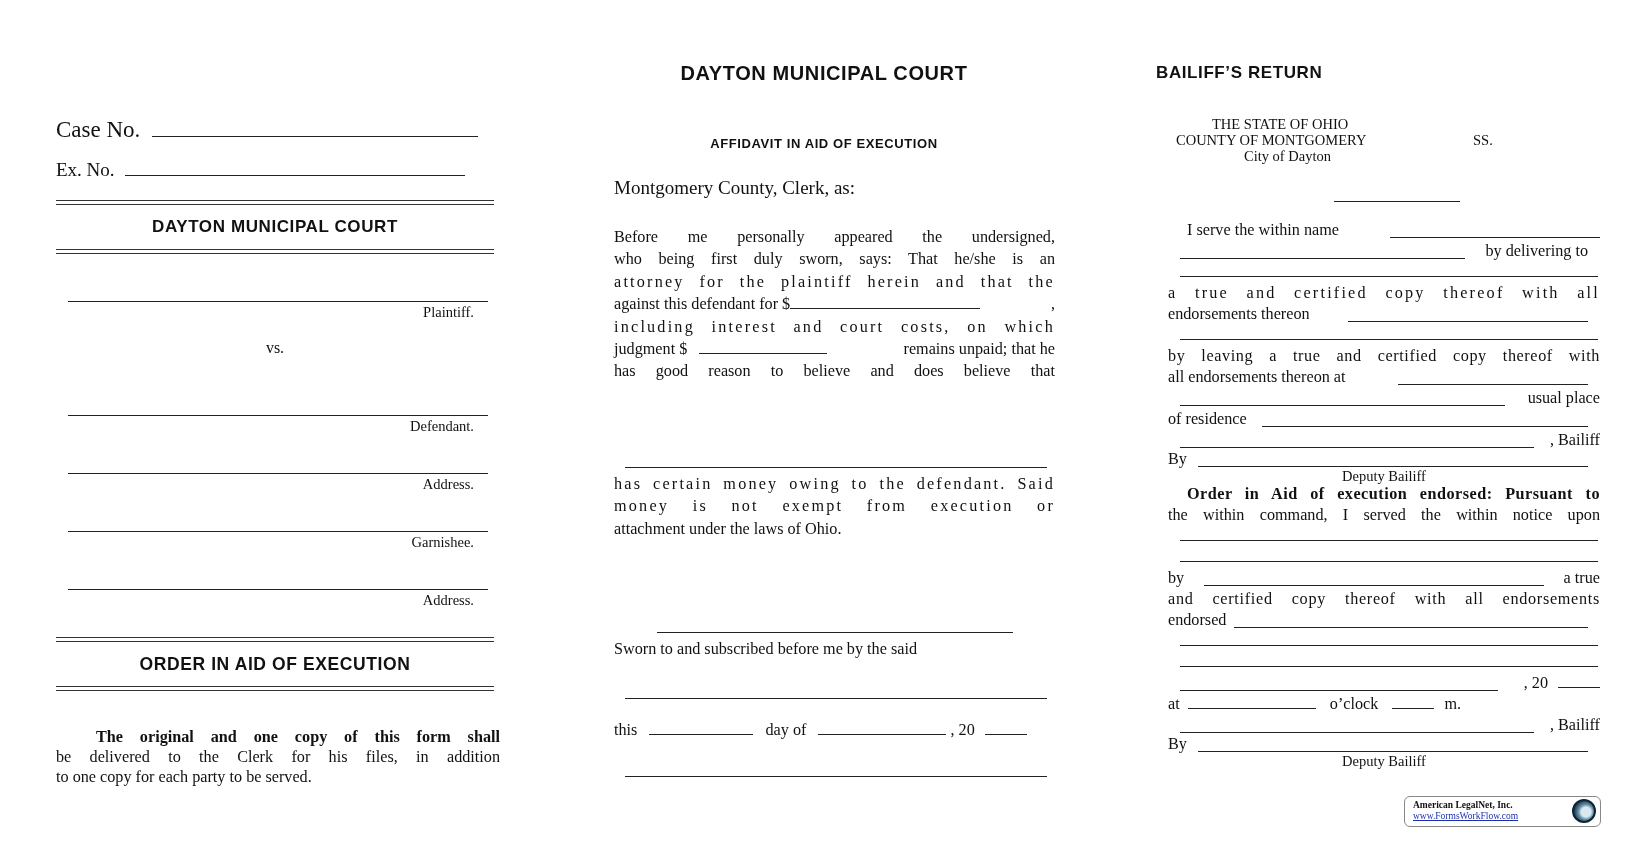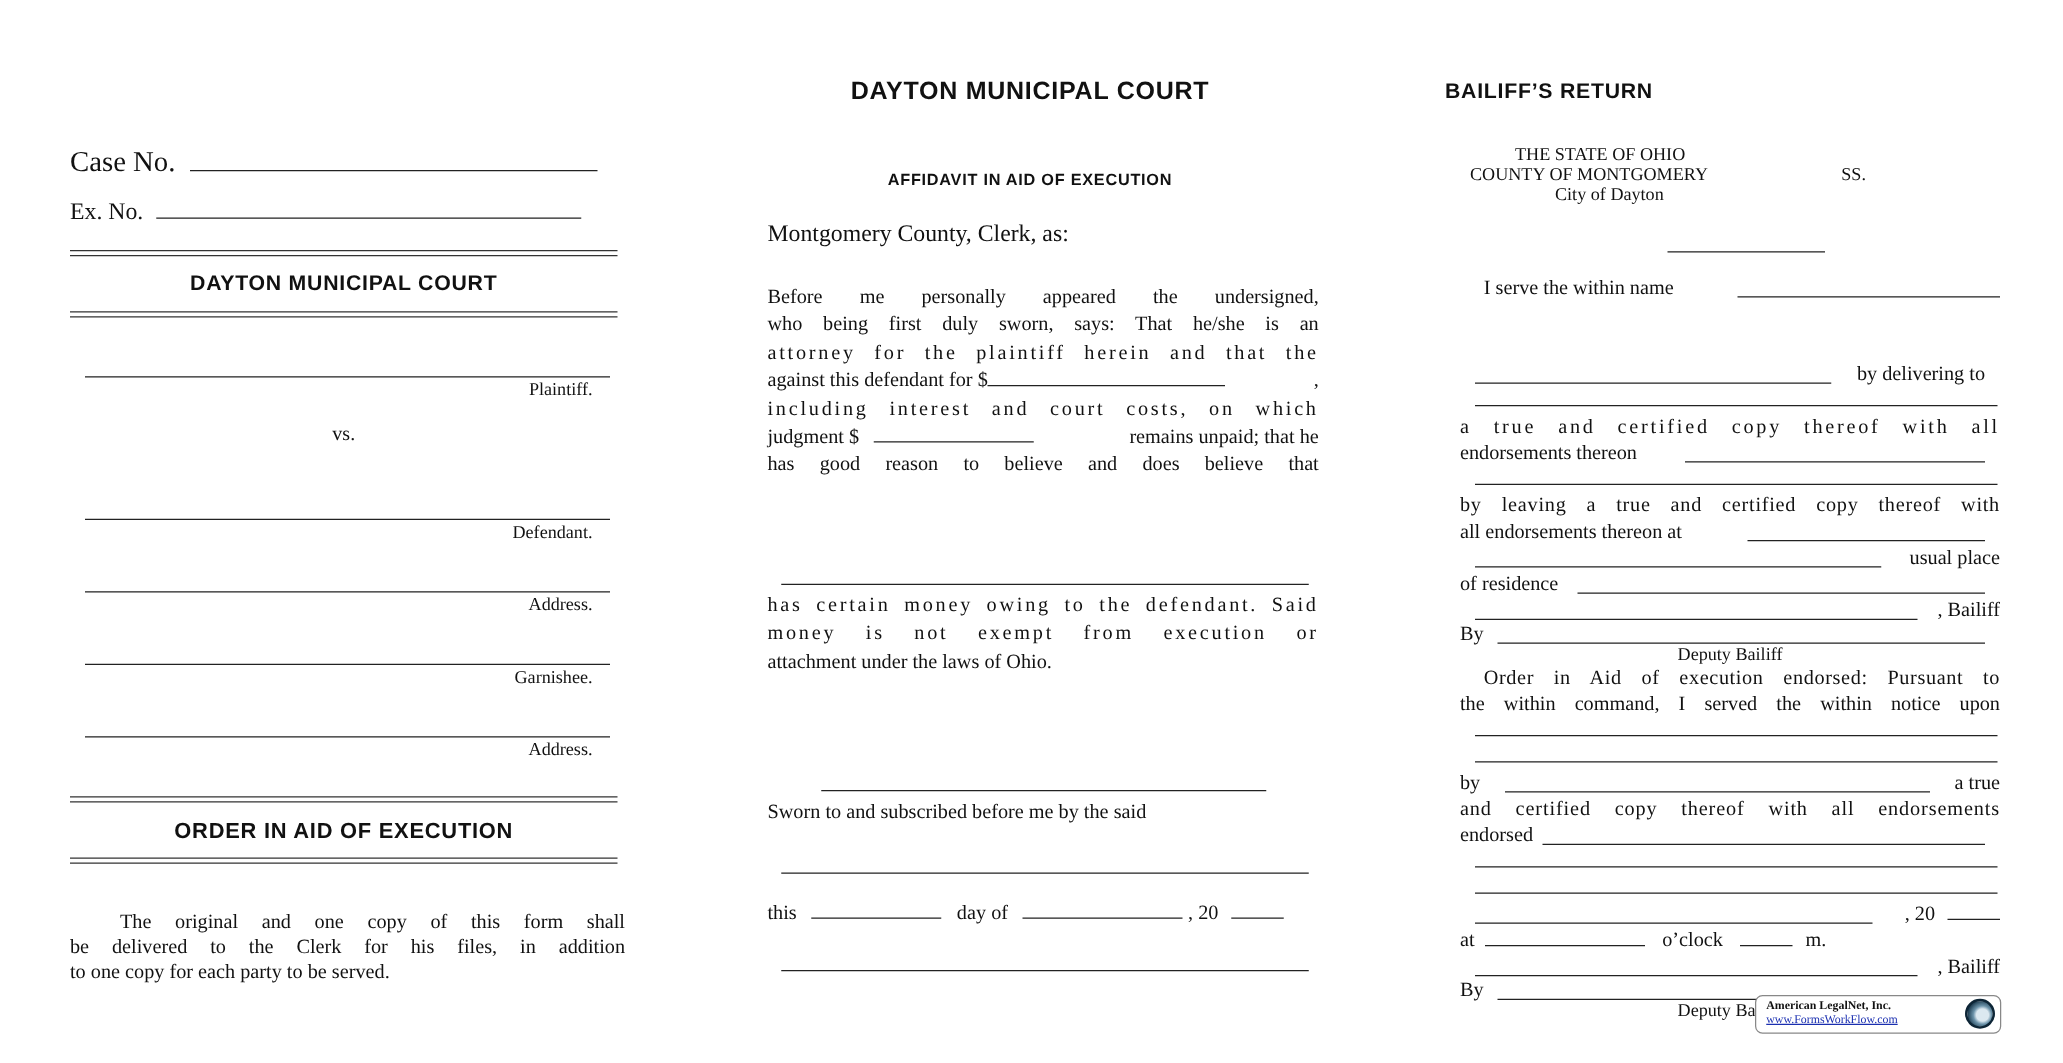--- a/index.html
+++ b/index.html
@@ -52,21 +52,21 @@
   <div class="lbl" style="left:300px;top:534px;width:174px;">Garnishee.</div>
 
   <div class="line" style="left:68px;top:589px;width:420px;"></div>
   <div class="lbl" style="left:300px;top:592px;width:174px;">Address.</div>
 
   <div class="dline" style="left:56px;top:637px;width:438px;"></div>
   <div class="abs sans-bold" style="left:56px;top:654px;width:438px;text-align:center;font-size:17.5px;">ORDER IN AID OF EXECUTION</div>
   <div class="dline" style="left:56px;top:686px;width:438px;"></div>
 
   <div class="abs serif" style="left:56px;top:727px;width:444px;font-size:16.2px;line-height:20px;">
-    <div class="just" style="padding-left:40px;">The original and one copy of this form shall</div>
+    <div class="just" style="padding-left:40px;font-weight:bold;">The original and one copy of this form shall</div>
     <div class="just">be delivered to the Clerk for his files, in addition</div>
     <div>to one copy for each party to be served.</div>
   </div>
 </div>
 
 <div>
   <div class="abs sans-bold" style="left:614px;top:62px;width:420px;text-align:center;font-size:20px;">DAYTON MUNICIPAL COURT</div>
   <div class="abs sans-bold" style="left:614px;top:116px;width:420px;text-align:center;font-size:13px;margin-top:20px;">AFFIDAVIT IN AID OF EXECUTION</div>
 
   <div class="abs serif" style="left:614px;top:177px;font-size:19px;">Montgomery County, Clerk, as:</div>
@@ -122,21 +122,21 @@
   </div>
   <div class="abs serif" style="left:1473px;top:132px;font-size:14.5px;">SS.</div>
 
   <div class="line" style="left:1334px;top:201px;width:126px;"></div>
 
   <div class="abs serif" style="left:1168px;top:220px;width:432px;font-size:16.2px;line-height:21px;">
     <div class="flex" style="padding-left:19px;">
       <span>I serve the within name</span>
       <span class="blank" style="width:210px;"></span>
     </div>
-    <div class="flex" style="padding-left:12px;padding-right:12px;margin-top:48px;">
+    <div class="flex" style="padding-left:12px;padding-right:12px;">
       <span class="blank" style="width:285px;"></span>
       <span>by delivering to</span>
     </div>
     <div style="padding-left:12px;height:21px;"><span class="blank" style="width:418px;"></span></div>
     <div class="just spread">a true and certified copy thereof with all</div>
     <div class="flex" style="padding-right:12px;">
       <span>endorsements thereon</span>
       <span class="blank" style="width:240px;"></span>
     </div>
     <div style="padding-left:12px;height:21px;"><span class="blank" style="width:418px;"></span></div>
@@ -155,21 +155,21 @@
     </div>
     <div class="flex" style="padding-left:12px;">
       <span class="blank" style="width:354px;"></span>
       <span>, Bailiff</span>
     </div>
     <div class="flex" style="padding-right:12px;height:17px;">
       <span>By</span>
       <span class="blank" style="width:390px;"></span>
     </div>
     <div style="text-align:center;font-size:14.5px;line-height:16px;">Deputy Bailiff</div>
-    <div class="just" style="padding-left:19px;letter-spacing:0.5px;">Order in Aid of execution endorsed:  Pursuant to</div>
+    <div class="just" style="padding-left:19px;letter-spacing:0.5px;font-weight:bold;">Order in Aid of execution endorsed:  Pursuant to</div>
     <div class="just">the within command, I served the within notice upon</div>
     <div style="padding-left:12px;height:21px;"><span class="blank" style="width:418px;"></span></div>
     <div style="padding-left:12px;height:21px;"><span class="blank" style="width:418px;"></span></div>
     <div class="flex">
       <span>by</span>
       <span class="blank" style="width:340px;"></span>
       <span>a true</span>
     </div>
     <div class="just" style="letter-spacing:0.7px;">and certified copy thereof with all endorsements</div>
     <div class="flex" style="padding-right:12px;">

